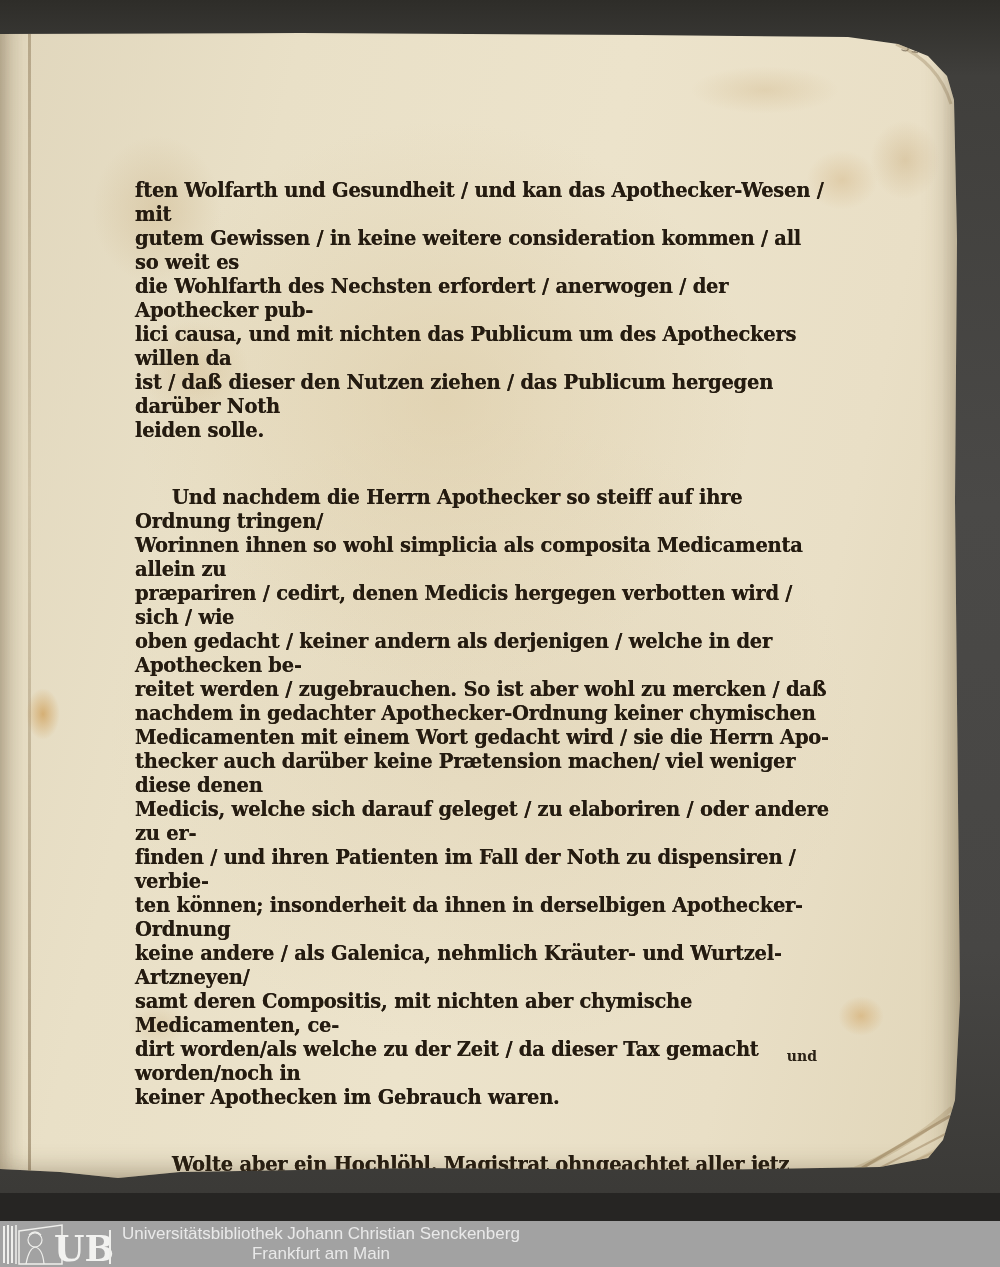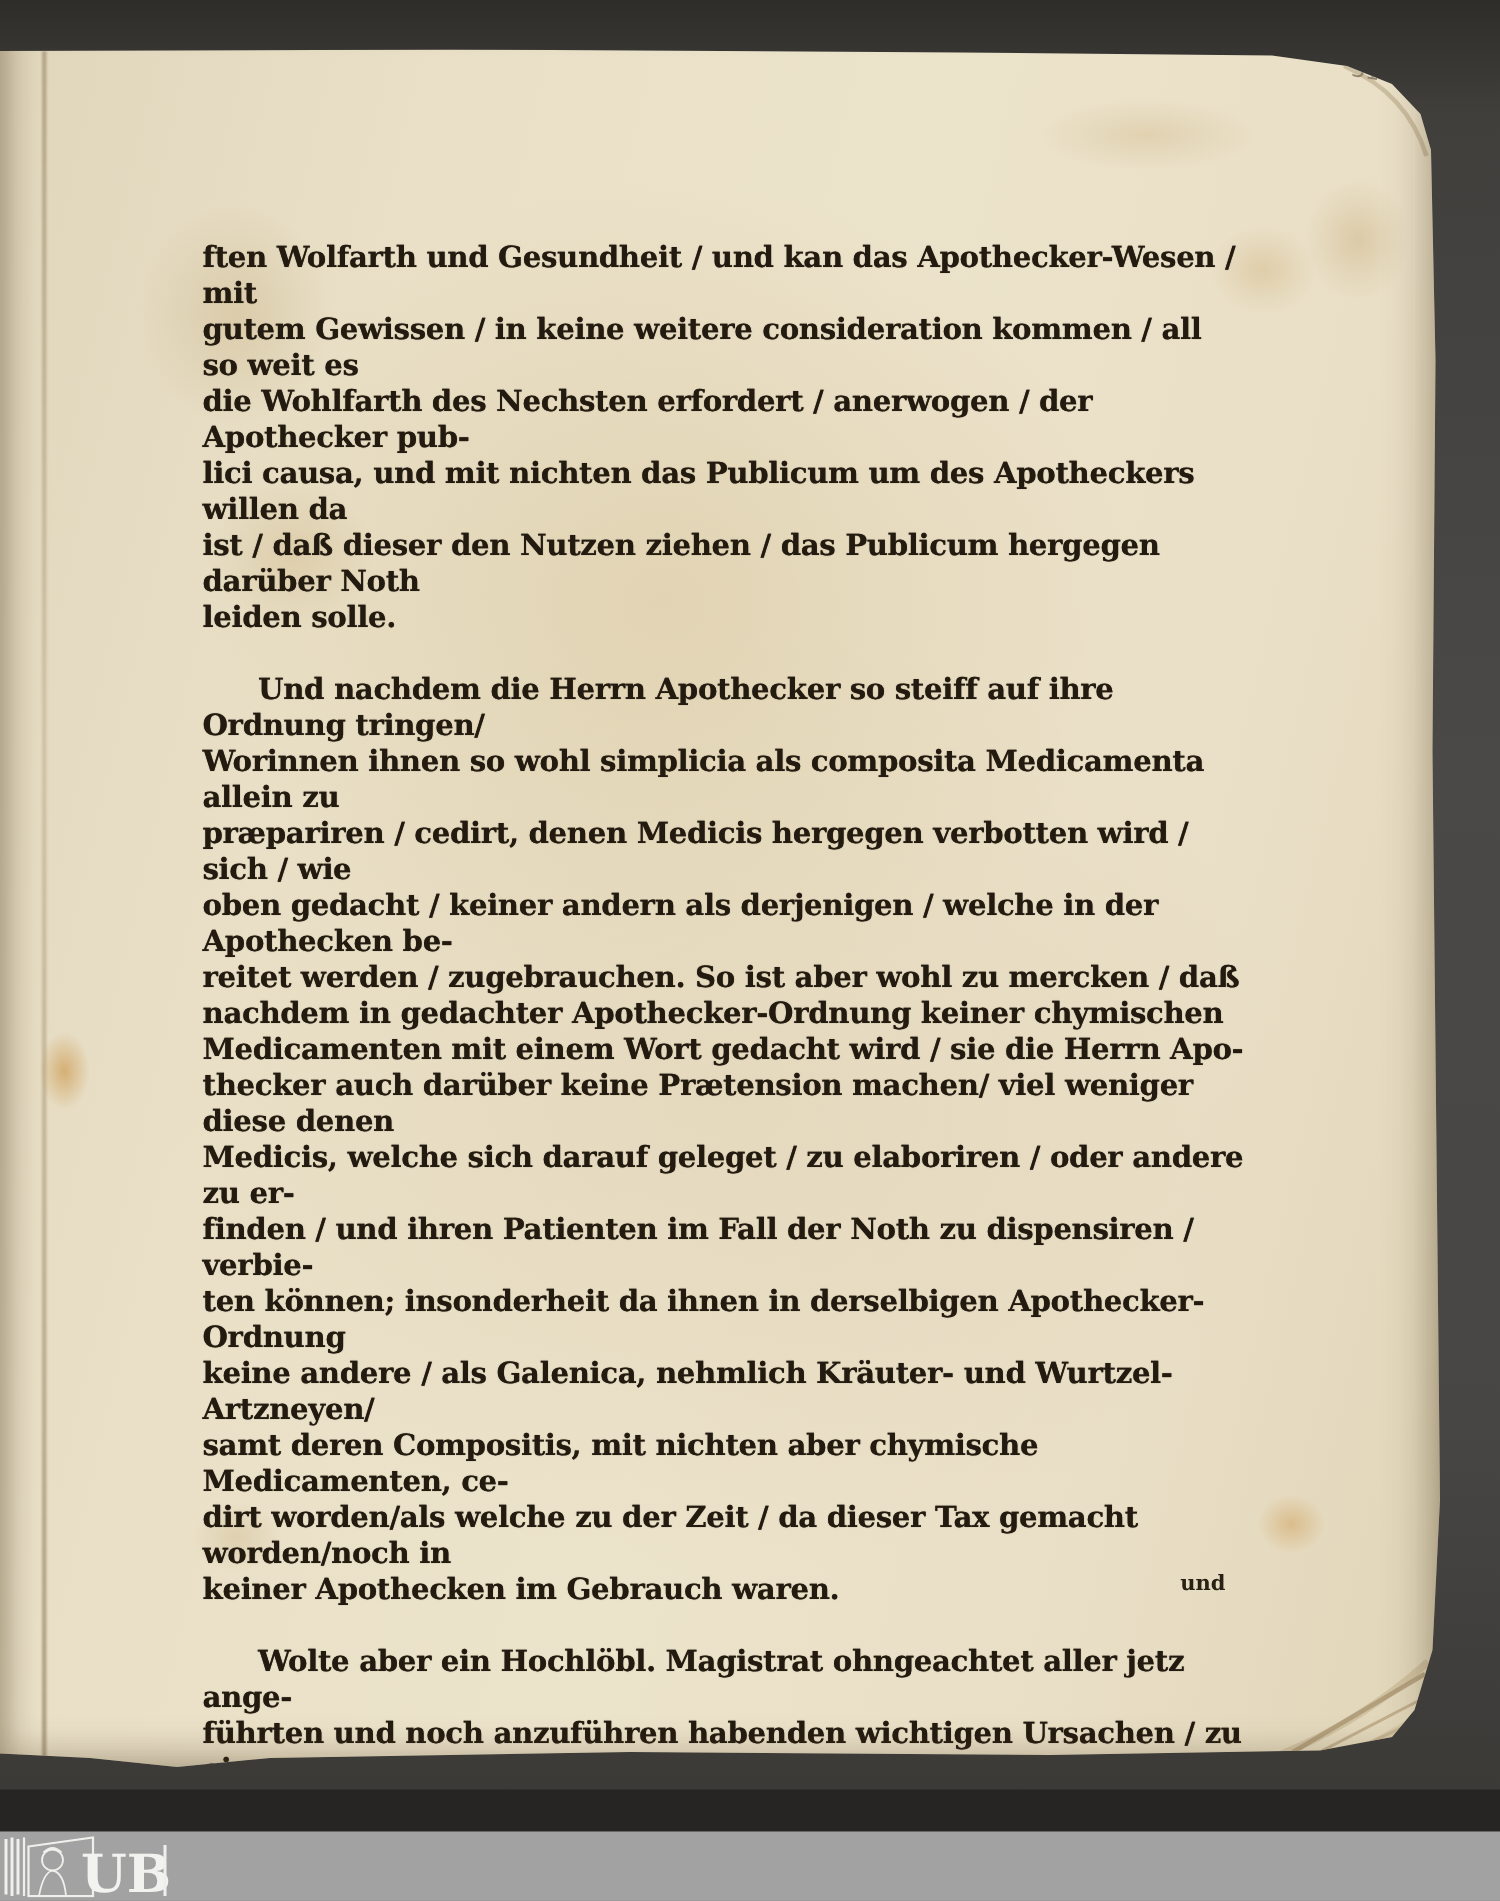--- a/index.html
+++ b/index.html
@@ -37,21 +37,21 @@
   .s7{left:690px;top:66px;width:150px;height:48px;background:radial-gradient(ellipse,rgba(196,162,106,0.25),rgba(196,162,106,0) 70%);}
   .s8{left:870px;top:120px;width:70px;height:80px;background:radial-gradient(ellipse,rgba(188,152,96,0.30),rgba(188,152,96,0) 70%);}
   
   .textblock{
     position:absolute;left:135px;top:136px;width:694px;
     font-family:"DejaVu Serif",serif;font-weight:bold;
     font-size:19.5px;line-height:24px;letter-spacing:-0.25px;
     color:#241b10;white-space:pre-line;
     text-shadow:0 0 0.5px rgba(36,27,16,0.85);
   }
-  .para{text-indent:37px;}
+  .para{text-indent:37px;margin-top:19px;}
   .para-first{text-indent:0;}
   .catchword{
     position:absolute;left:135px;top:1048px;width:682px;text-align:right;
     font-family:"DejaVu Serif",serif;font-weight:bold;font-size:14px;color:#2a2115;
   }
   .pencil-number{
     position:absolute;left:901px;top:38px;
     font-family:"DejaVu Sans",sans-serif;font-size:15px;color:rgba(116,104,86,0.75);
     transform:rotate(9deg);
   }
@@ -138,13 +138,17 @@
     <line x1="6" y1="2" x2="6" y2="41" stroke="#efefec" stroke-width="2"></line>
     <line x1="10" y1="3" x2="10" y2="40" stroke="#efefec" stroke-width="2"></line>
     <line x1="14" y1="2" x2="14" y2="41" stroke="#efefec" stroke-width="1.5"></line>
     <path d="M17 8 L60 2 L60 41 L17 41 Z" fill="none" stroke="#efefec" stroke-width="1.5"></path>
     <circle cx="33" cy="17" r="7" fill="none" stroke="#efefec" stroke-width="1.2"></circle>
     <path d="M24 41 C26 30 29 25 33 24 C38 25 41 30 42 41" fill="none" stroke="#efefec" stroke-width="1.2"></path>
     <path d="M27 12 Q33 6 39 12" fill="none" stroke="#efefec" stroke-width="1.2"></path>
     <text x="52" y="38" font-family="DejaVu Serif, serif" font-weight="bold" font-size="35" fill="#f2f2f0">UB</text>
     <line x1="108" y1="7" x2="108" y2="41" stroke="#efefec" stroke-width="2"></line>
   </svg>
+  <div class="footer-text">
+    <div>Universitätsbibliothek Johann Christian Senckenberg</div>
+    <div>Frankfurt am Main</div>
+  </div>
 </div>
 
 </body></html>

